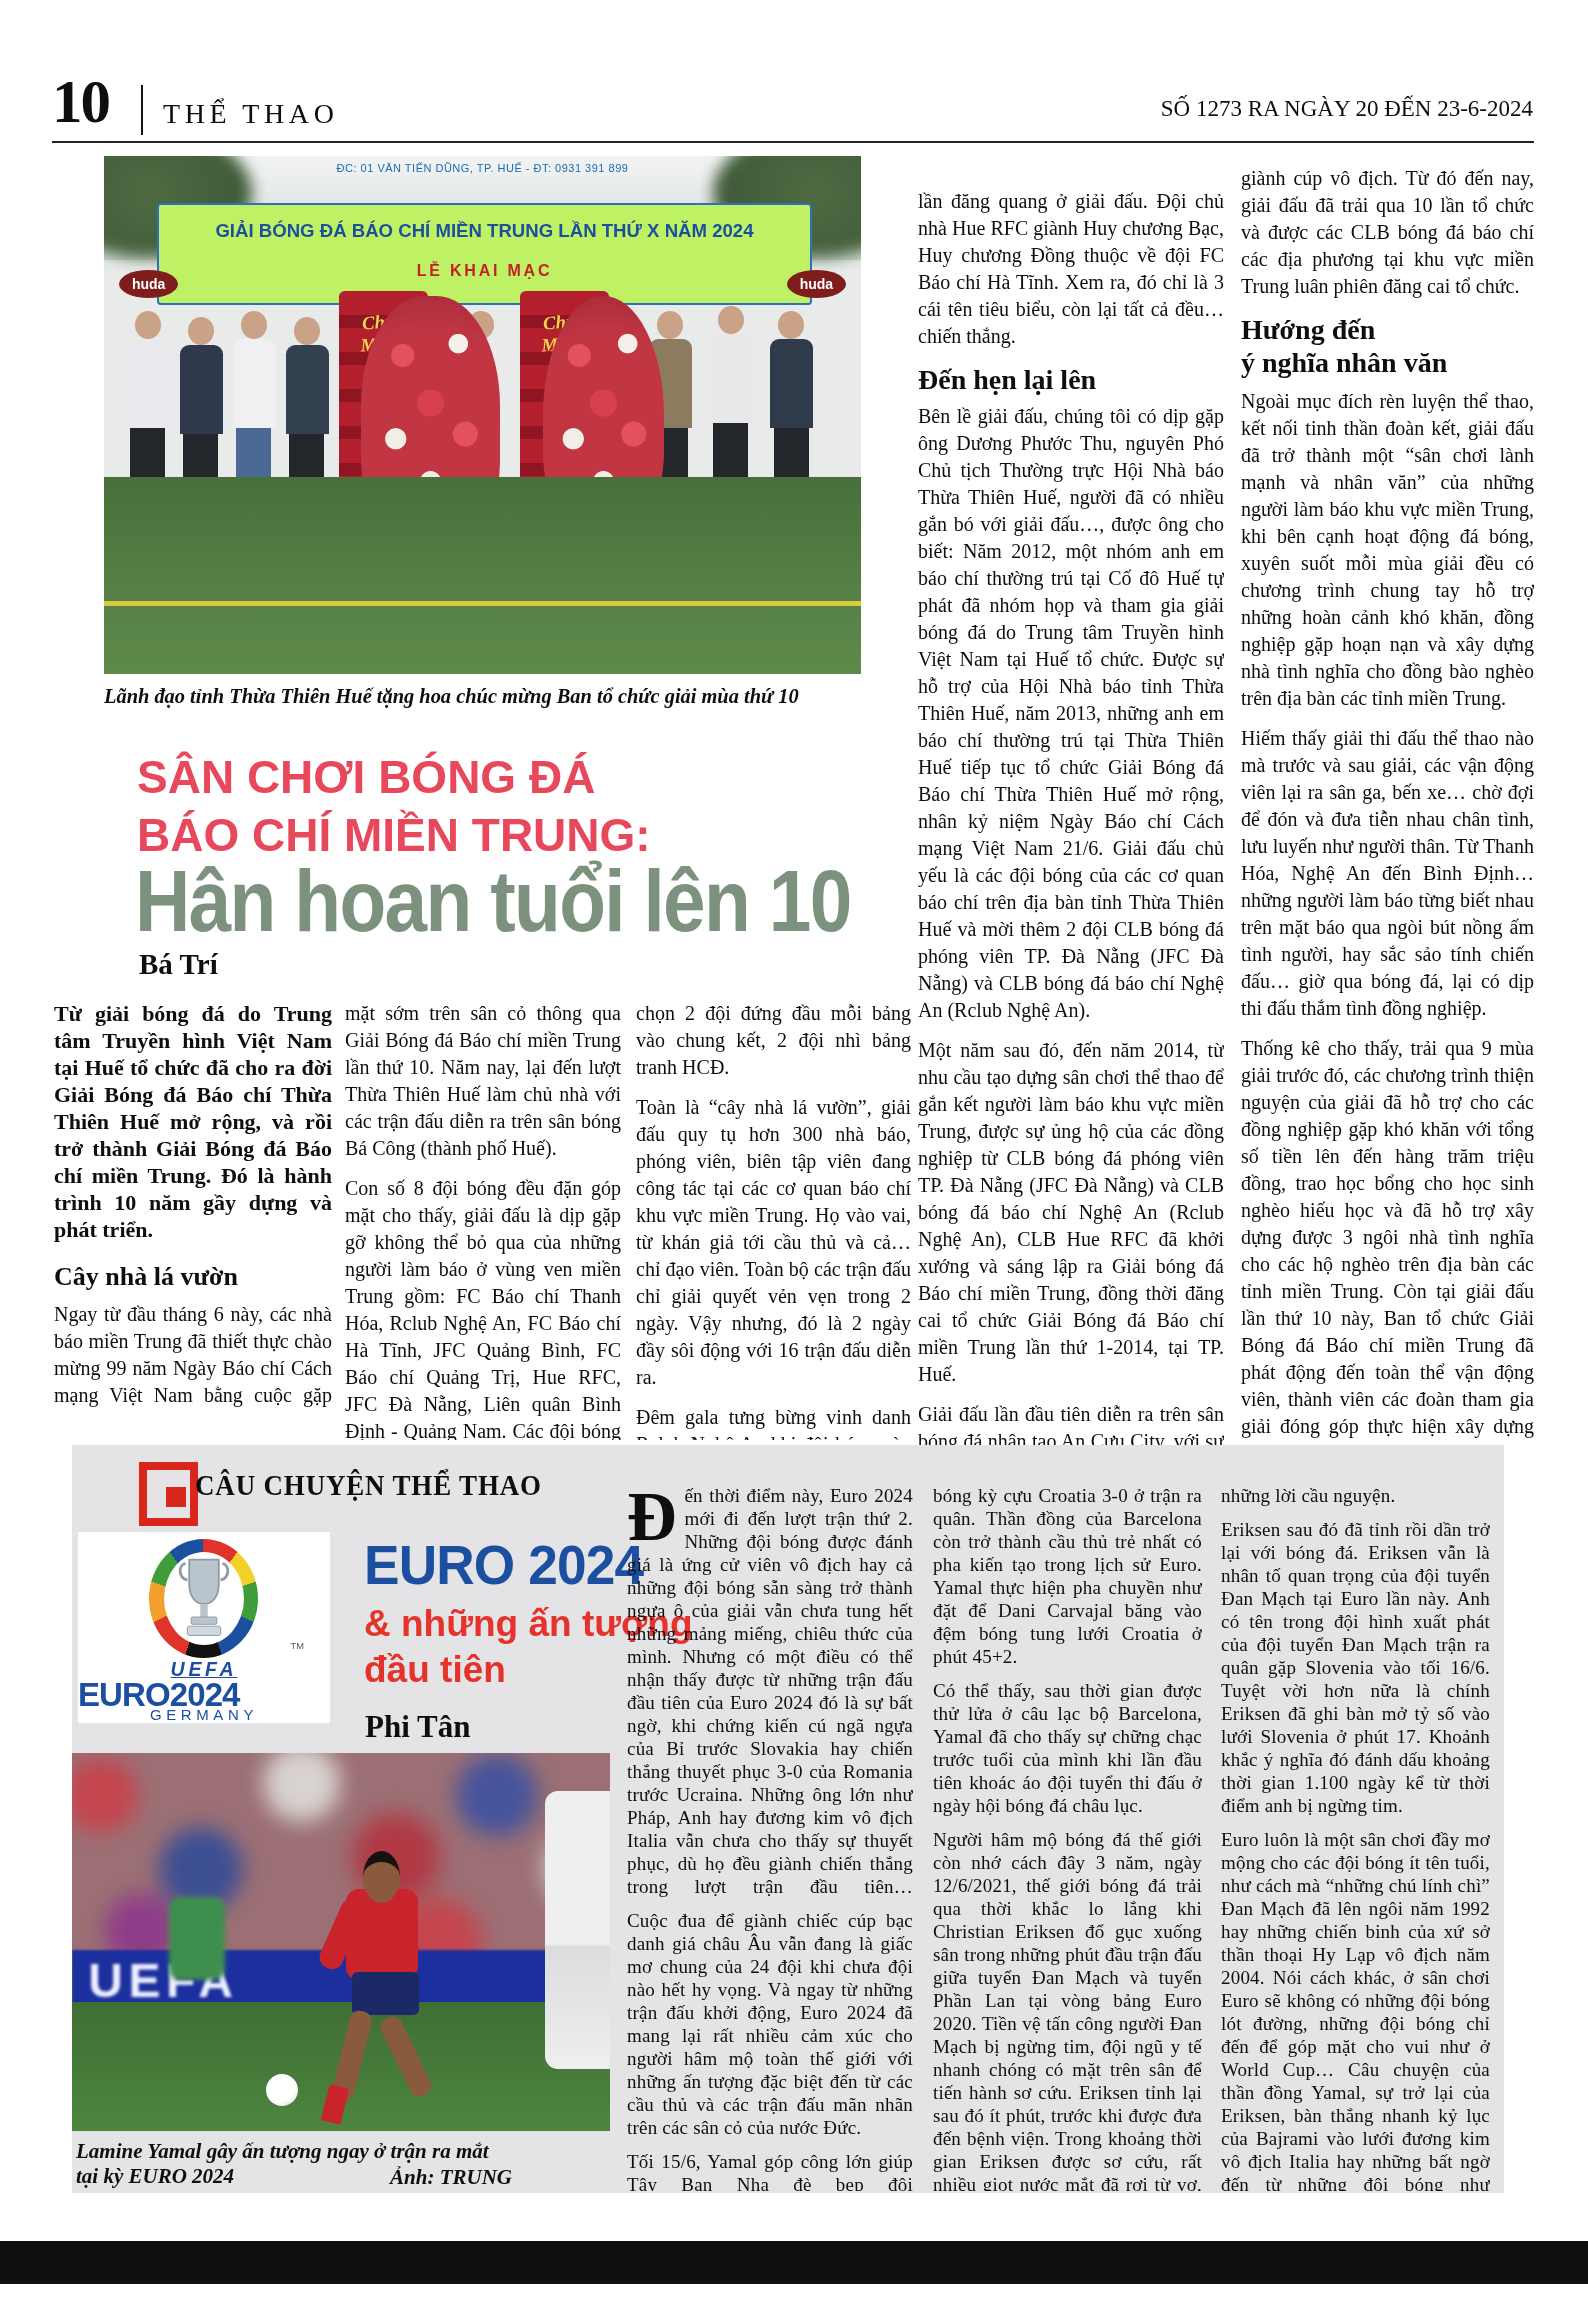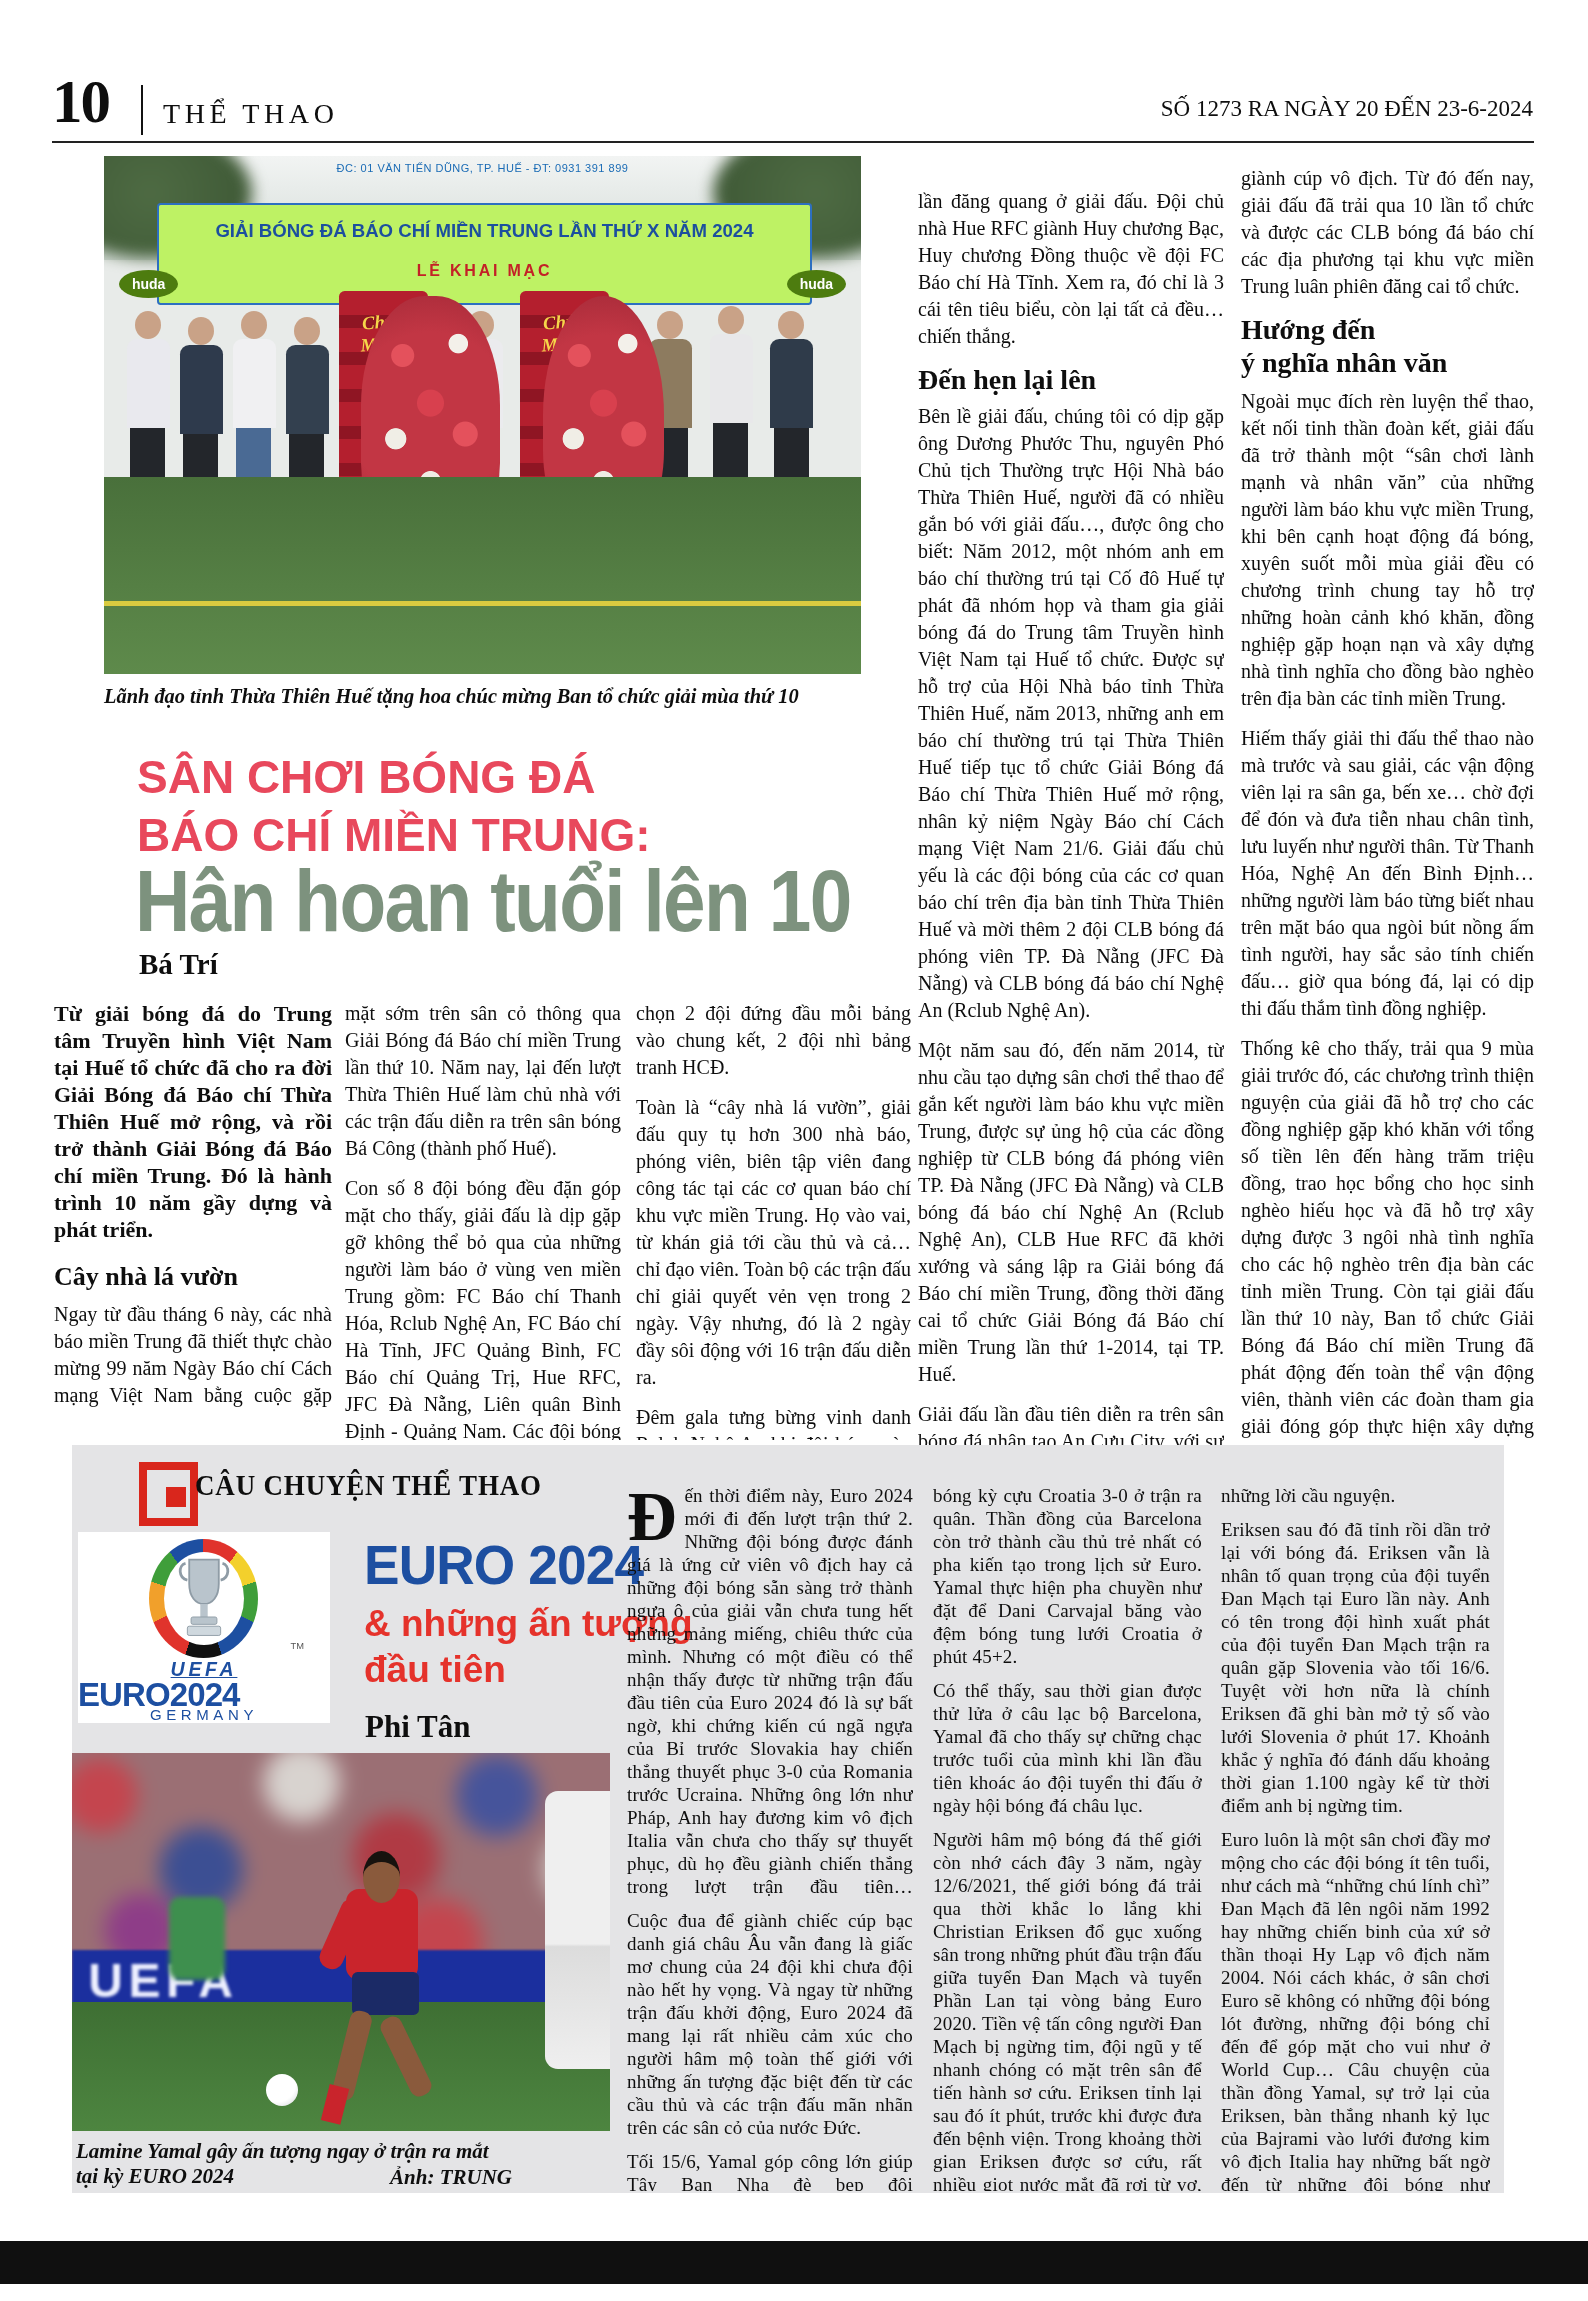--- a/index.html
+++ b/index.html
@@ -21,21 +21,21 @@
   .mphoto .tree{position:absolute;top:-28px;width:204px;height:130px;border-radius:50%;
      background:radial-gradient(circle,#4e6b43,#3c5634);filter:blur(7.4px);}
   .mphoto .address{position:absolute;left:18%;top:5.6px;width:64%;text-align:center;
      font-family:"Liberation Sans",sans-serif;font-size:11px;color:#1a6bb5;letter-spacing:0.5px;}
   .mphoto .banner{position:absolute;left:7%;top:9%;width:86%;height:19%;background:#bef264;
      border:2.8px solid #2d6fc0;border-radius:3.7px;}
   .mphoto .banner-line{position:absolute;left:4%;top:16%;width:92%;text-align:center;
      font-family:"Liberation Sans",sans-serif;font-weight:bold;font-size:18.6px;color:#1c4f9e;}
   .mphoto .banner-sub{position:absolute;left:25%;top:58%;width:50%;text-align:center;
      font-family:"Liberation Sans",sans-serif;font-weight:bold;font-size:16px;color:#c32127;letter-spacing:2.8px;}
-  .mphoto .huda{position:absolute;width:59px;height:28px;border-radius:50%;background:#4d7c0f;
+  .mphoto .huda{position:absolute;width:59px;height:28px;border-radius:50%;background:#7f1d1d;
      color:#fff;font-family:"Liberation Sans",sans-serif;font-weight:bold;font-size:14px;
      text-align:center;line-height:28px;}
   .mphoto .ribbon{position:absolute;top:26%;width:89px;height:52%;
      background:repeating-linear-gradient(180deg,#b41f2e 0 24px,#8f1523 24px 37px);border-radius:5.6px;}
   .mphoto .chuc{position:absolute;top:30%;width:89px;text-align:center;font-style:italic;
      font-weight:bold;color:#f6d64a;font-size:18.6px;transform:rotate(-4deg);}
   .mphoto .grass{position:absolute;left:0;top:62%;width:100%;height:38%;
      background:linear-gradient(180deg,#49703b,#557f44 55%,#5e8a4b);}
   .mphoto .yline{position:absolute;left:0;top:86%;width:100%;height:4.6px;background:#e8d33f;opacity:.9;}
   .mphoto .person{position:absolute;width:43px;height:195px;}

